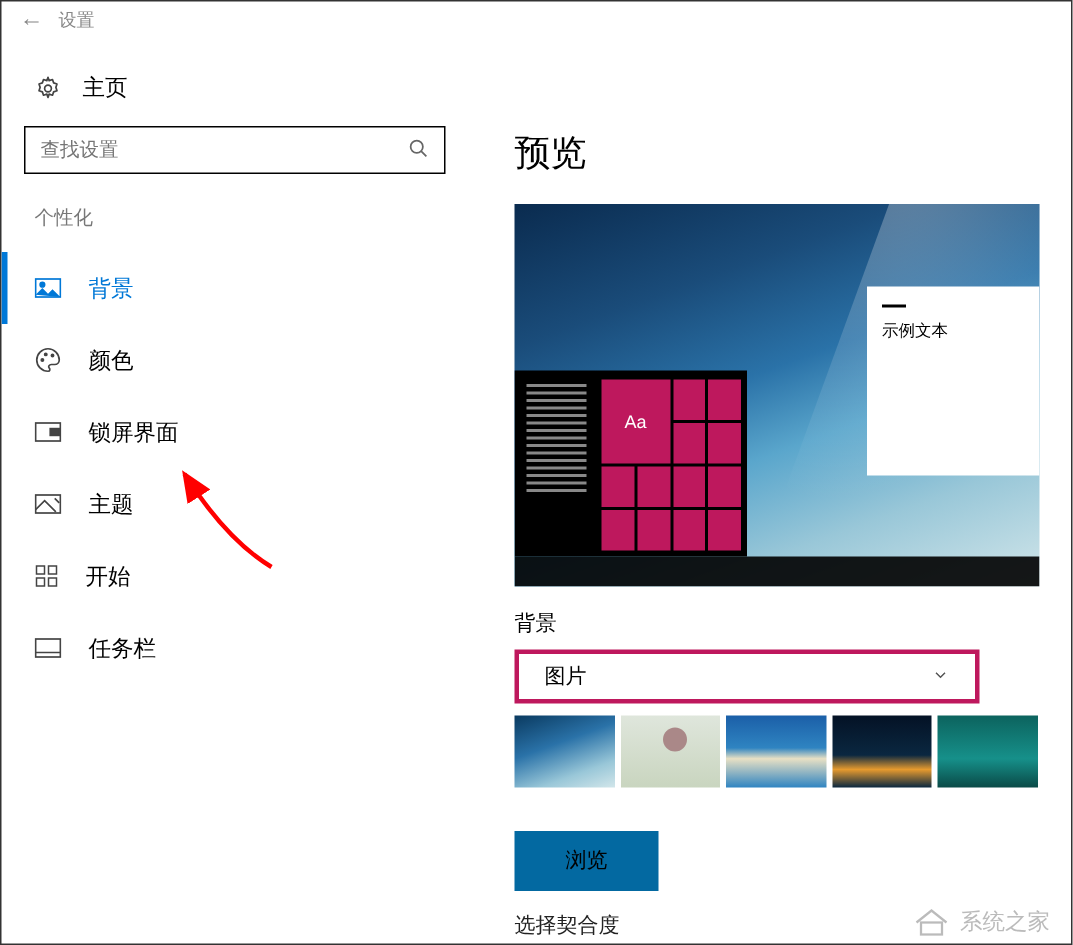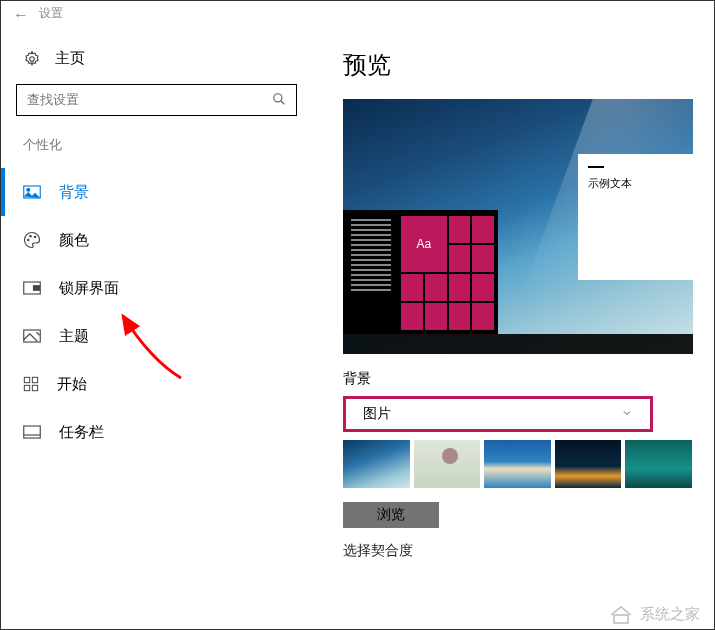--- a/index.html
+++ b/index.html
@@ -77,20 +77,21 @@
   .nav-item.active svg { color: #0078d7; }
   .main {
     flex: 1;
     padding: 24px 22px 0 24px;
     overflow: hidden;
   }
   .main h1 {
     font-weight: normal;
     font-size: 24px;
     margin-bottom: 18px;
+    margin-top: 37px;
   }
   .preview-box {
     width: 350px;
     height: 255px;
     position: relative;
     background: linear-gradient(160deg, #0a2b4f 0%, #1a4c7a 25%, #2a72a8 45%, #5aa6cc 60%, #99c7d8 78%, #d2e6ea 100%);
     overflow: hidden;
   }
   .lightray {
     position: absolute; left: 60%; top: -10%; width: 180px; height: 300px;
@@ -158,23 +159,23 @@
     cursor: pointer;
     background-size: cover;
   }
   .thumb.t1 { background: linear-gradient(160deg,#0a3a60 0%,#2a72a8 40%,#99c7d8 75%,#d2e6ea 100%); }
   .thumb.t2 { background: linear-gradient(#dfe6dc,#c9d5bf); position:relative; }
   .thumb.t2::after{content:"";position:absolute;left:28px;top:8px;width:16px;height:16px;border-radius:50%;background:#a88;}
   .thumb.t3 { background: linear-gradient(#1b5fa8 0%,#2f84c1 45%,#e8e0c4 60%,#2f84c1 100%); }
   .thumb.t4 { background: linear-gradient(#041225 0%,#0a2740 55%,#e69a2e 75%,#0a2740 100%); }
   .thumb.t5 { background: linear-gradient(#0c635e 0%,#16908a 60%,#0a4a47 100%); }
   .browse-btn {
-    margin-top: 14px;
-    width: 96px; height: 26px;
-    background: #737373;
+    margin-top: 29px;
+    width: 96px; height: 40px;
+    background: #0369a1;
     border: none;
     display:flex;align-items:center;justify-content:center;
     cursor:pointer;
     font-family: inherit;
     font-size: 14px;
   }
   .cut-label { margin-top: 14px; font-size: 14px; color:#222;}
   .arrow {
     position: absolute;
     left: 110px; top: 285px;

